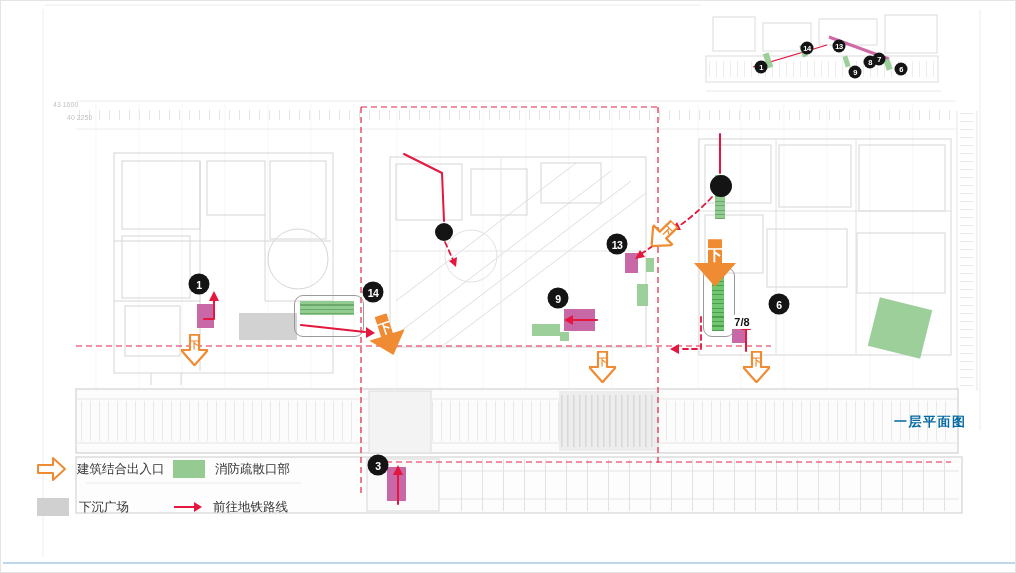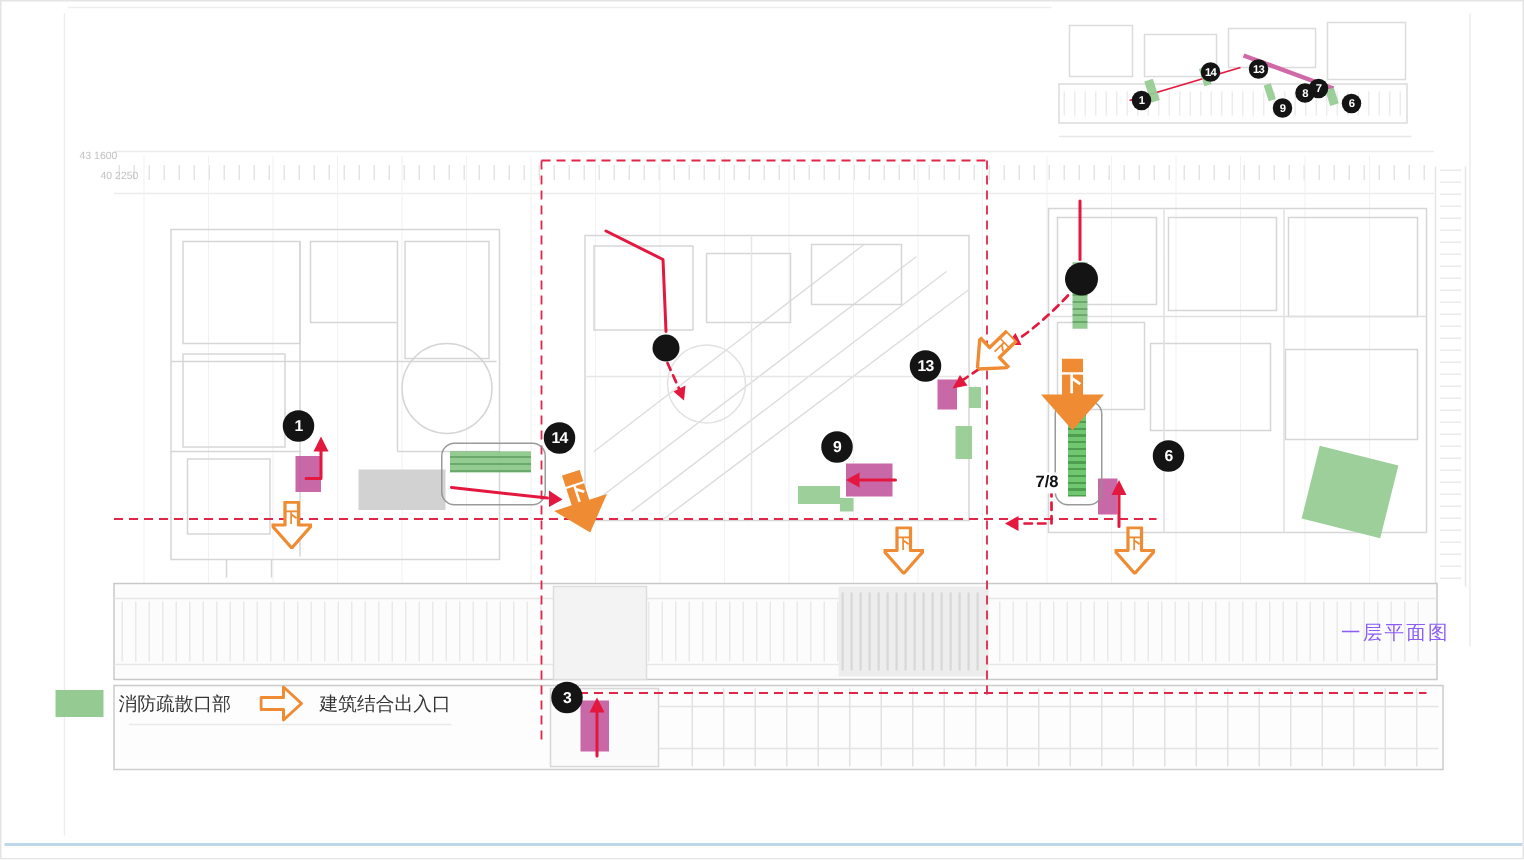--- a/index.html
+++ b/index.html
@@ -15,24 +15,24 @@
   .overlay.bright{background:repeating-linear-gradient(180deg,#6fc76f 0 3px,#4f9e4f 3px 4.5px);opacity:1;}
   .overlay.pink{background:#c45b9f;opacity:.92;}
   .overlay.gray{background:#d0d0d0;opacity:.95;}
   .overlay.round-outline{background:transparent;border:1.5px solid #8f8f8f;border-radius:9px;opacity:.9;}
   .marker{position:absolute;z-index:3;transform:translate(-50%,-50%);background:#141414;color:#fff;
           border-radius:50%;width:21px;height:21px;display:flex;align-items:center;justify-content:center;
           font-weight:bold;font-size:10.5px;letter-spacing:-.5px;}
   .marker.small{width:13px;height:13px;font-size:7.5px;letter-spacing:-.5px;}
   .dot{position:absolute;z-index:3;transform:translate(-50%,-50%);background:#141414;border-radius:50%;}
   .pair-label{position:absolute;z-index:3;transform:translate(-50%,-50%);background:#fff;color:#111;
-              font-weight:bold;font-size:11px;padding:1px 3px;line-height:1.1;}
+              font-weight:bold;font-size:11px;padding:1px 3px;line-height:1.1;margin-left:44px;}
   .arrowbox{position:absolute;z-index:3;}
   .arrowbox svg{display:block;width:100%;height:100%;}
-  .plan-title{position:absolute;left:893px;top:412px;z-index:3;font-size:13px;color:#8b5cf6;letter-spacing:1.5px;}
+  .plan-title{position:absolute;left:893px;top:412px;z-index:3;font-size:13px;color:#0369a1;letter-spacing:1.5px;font-weight:bold;}
   .anno{position:absolute;z-index:1;font-size:7px;color:#c2c2c2;}
   .anno.a1{left:52px;top:100px;}
   .anno.a2{left:66px;top:113px;}
   #legend{position:absolute;left:36px;top:455px;z-index:3;display:grid;
           grid-template-columns:136px auto;row-gap:12px;}
   .legend-item{display:flex;align-items:center;gap:10px;font-size:12.5px;color:#333;white-space:nowrap;}
   .legend-icon{display:inline-flex;align-items:center;justify-content:center;}
   .legend-icon .swatch{width:32px;height:18px;display:inline-block;}
   .legend-icon svg{width:30px;height:26px;display:block;}
   .bottom-edge{position:absolute;left:2px;right:2px;top:561px;height:2px;background:#bfd7eb;z-index:4;}
@@ -141,31 +141,46 @@
     </g>
   </svg>
 
   <div id="map">
     <div class="plan-title">一层平面图</div>
     <div class="anno a1">43 1600</div>
     <div class="anno a2">40 2250</div>
     <div id="legend">
         <div class="legend-item">
           <span class="legend-icon">
-            <span class="swatch" style="background:#95cb92"></span>
-          </span>
-          <span class="legend-label">消防疏散口部</span>
-        </div>
-        <div class="legend-item">
-          <span class="legend-icon">
             <svg viewBox="0 0 30 26">
               <polygon points="1,9 16,9 16,2 28,13 16,24 16,17 1,17" fill="#fff" stroke="#ef8c33" stroke-width="2" stroke-linejoin="round"></polygon>
             </svg>
           </span>
           <span class="legend-label">建筑结合出入口</span>
+        </div>
+        <div class="legend-item">
+          <span class="legend-icon">
+            <span class="swatch" style="background:#95cb92"></span>
+          </span>
+          <span class="legend-label">消防疏散口部</span>
+        </div>
+        <div class="legend-item">
+          <span class="legend-icon">
+            <span class="swatch" style="background:#d0d0d0"></span>
+          </span>
+          <span class="legend-label">下沉广场</span>
+        </div>
+        <div class="legend-item">
+          <span class="legend-icon">
+            <svg viewBox="0 0 30 26">
+              <line x1="1" y1="13" x2="21" y2="13" stroke="#e4173f" stroke-width="2"></line>
+              <polygon points="21,8 21,18 29,13" fill="#e4173f"></polygon>
+            </svg>
+          </span>
+          <span class="legend-label">前往地铁路线</span>
         </div>
       </div>
     <div class="bottom-edge"></div>
   <div class="overlay green striped" style="left: 299px; top: 300px; width: 54px; height: 14px;"></div>
       <div class="overlay green" style="left: 531px; top: 323px; width: 28px; height: 12px;"></div>
       <div class="overlay green" style="left: 559px; top: 331px; width: 9px; height: 9px;"></div>
       <div class="overlay green" style="left: 636px; top: 283px; width: 11px; height: 22px;"></div>
       <div class="overlay green" style="left: 645px; top: 257px; width: 8px; height: 14px;"></div>
       <div class="overlay bright" style="left: 711px; top: 272px; width: 12px; height: 58px;"></div>
       <div class="overlay green striped" style="left: 714px; top: 174px; width: 10px; height: 44px;"></div>

